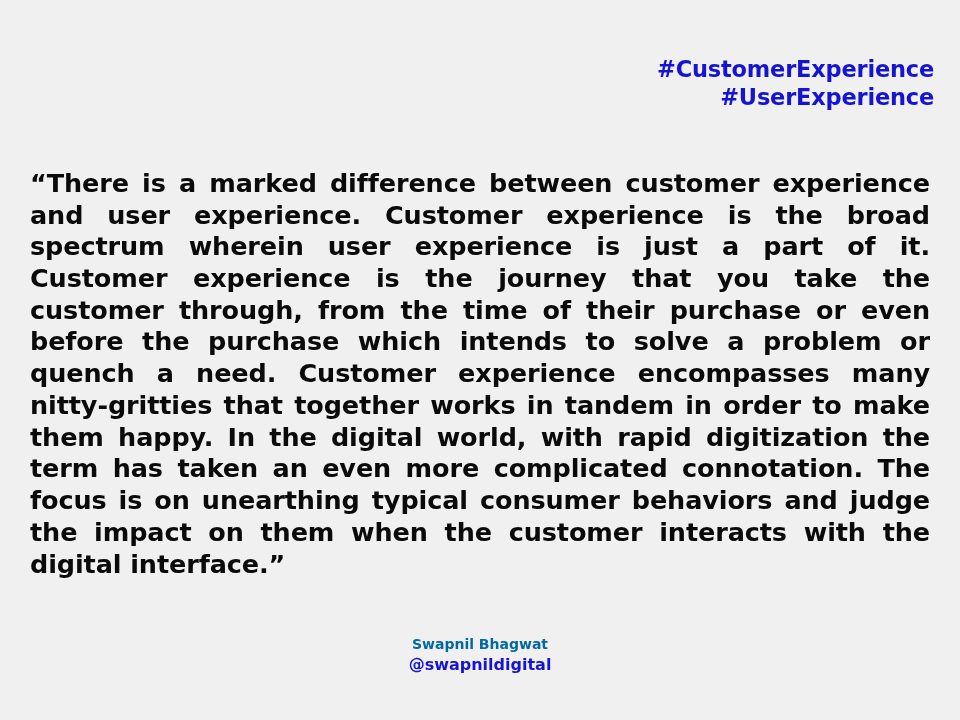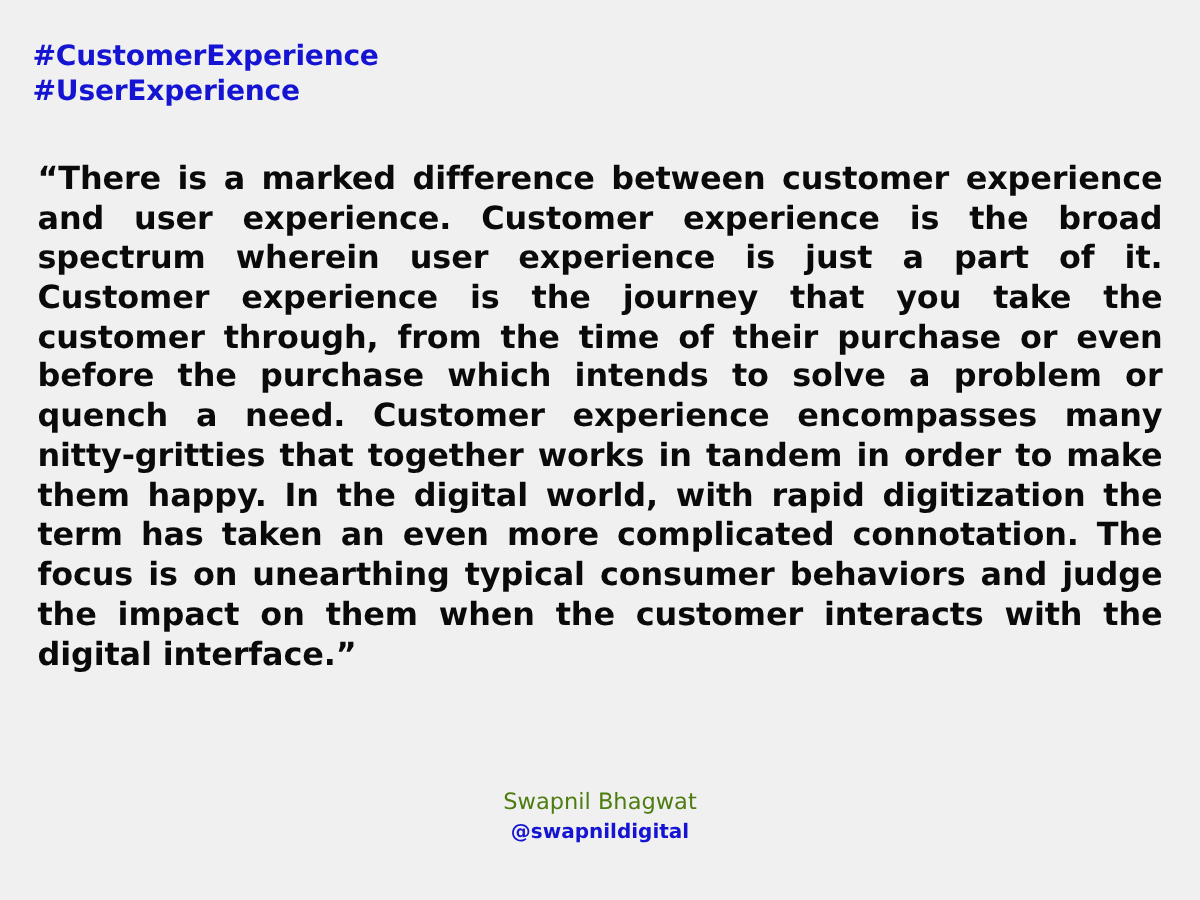--- a/index.html
+++ b/index.html
@@ -16,52 +16,52 @@
   .slide {
     width: 960px;
     height: 720px;
     box-sizing: border-box;
     padding: 30px 26px 18px 26px;
     display: flex;
     flex-direction: column;
     background: #f0f0f0;
   }
   .hashtags {
-    text-align: left;
+    text-align: right;
     color: #1414d2;
     font-weight: bold;
     font-size: 22.5px;
     line-height: 1.24;
     letter-spacing: -0.2px;
-    margin-top: 2px;
+    margin-top: 26px;
   }
   .hashtag-line {
     display: block;
     white-space: nowrap;
   }
   .quote {
-    margin-top: 40px;
+    margin-top: 56px;
     color: #0a0a0a;
     font-weight: bold;
     font-size: 25.5px;
     line-height: 1.245;
     text-align: justify;
     text-justify: inter-word;
     letter-spacing: -0.1px;
     padding: 0 4px;
   }
   .attribution {
     margin-top: auto;
     margin-bottom: 26px;
     text-align: center;
   }
   .author {
-    color: #4d7c0f;
-    font-weight: normal;
-    font-size: 18px;
+    color: #0369a1;
+    font-weight: bold;
+    font-size: 14px;
     line-height: 1.3;
     display: block;
   }
   .handle {
     color: #1414d2;
     font-weight: bold;
     font-size: 16px;
     line-height: 1.3;
     display: block;
     margin-top: 2px;

